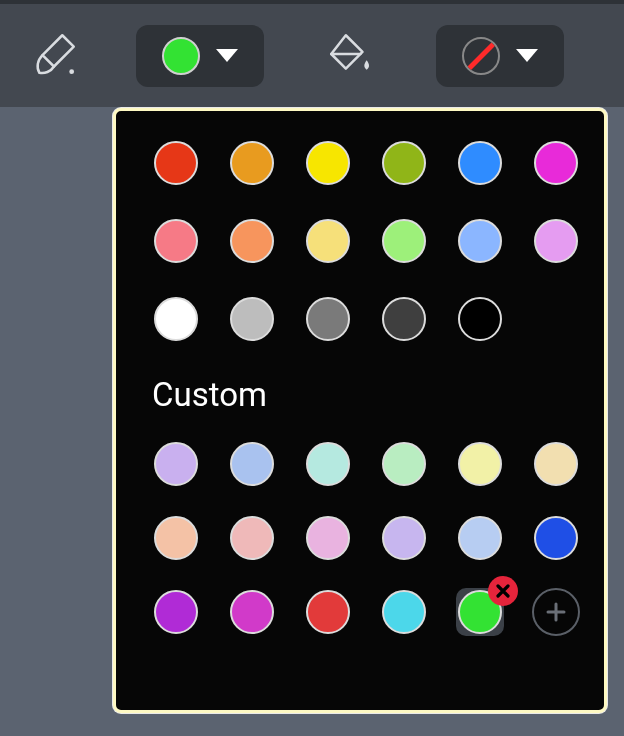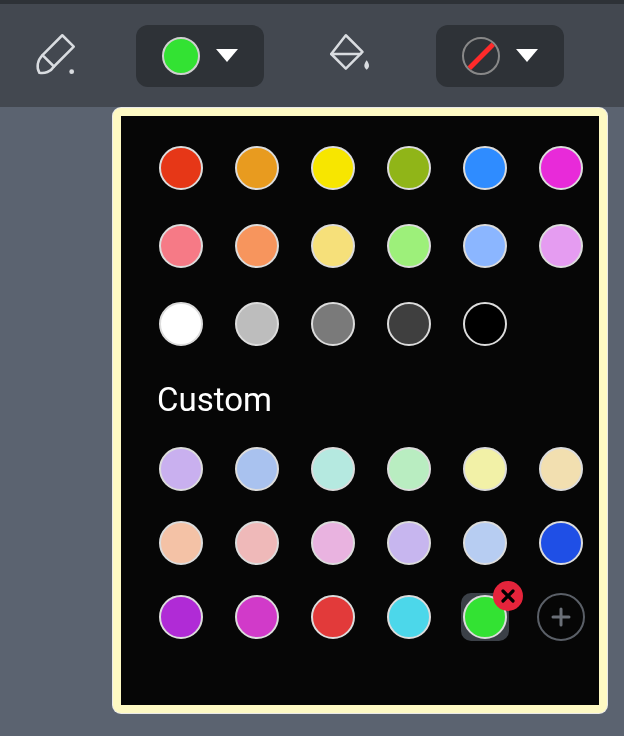--- a/index.html
+++ b/index.html
@@ -12,21 +12,21 @@
   .nofill-slot{width:180px;}
   .drop-btn{height:62px;width:128px;border-radius:12px;background:#2e3237;display:flex;align-items:center;justify-content:center;gap:16px;}
   .swatch-toolbar{width:34px;height:34px;border-radius:50%;border:2px solid #d0d0d0;}
   .chevron{width:0;height:0;border-left:11px solid transparent;border-right:11px solid transparent;border-top:13px solid #fff;}
   .no-fill-circle{width:34px;height:34px;border-radius:50%;border:2px solid #888;position:relative;background:transparent;overflow:hidden;}
   .no-fill-circle .slash{position:absolute;left:-4px;top:15px;width:42px;height:5px;background:#ff2a2a;transform:rotate(-45deg);border-radius:2px;}
 
   .brush-icon{color:#d9dce0;}
   .fill-icon{color:#d9dce0;}
 
-  .panel{position:absolute;left:113px;top:108px;width:494px;height:605px;background:#060606;border:8px solid #fef9c3;border-radius:8px;box-shadow:0 0 0 1px #e9e9e9;padding:28px 26px 20px 36px;box-sizing:border-box;}
+  .panel{position:absolute;left:113px;top:108px;width:494px;height:605px;background:#060606;border:3px solid #fef9c3;border-radius:8px;box-shadow:0 0 0 1px #e9e9e9;padding:28px 26px 20px 36px;box-sizing:border-box;}
   .sw-grid{display:grid;grid-template-columns:repeat(6,48px);grid-auto-rows:48px;column-gap:28px;row-gap:30px;}
   .gray-grid{display:grid;grid-template-columns:repeat(5,48px);grid-auto-rows:48px;column-gap:28px;margin-top:30px;}
   .custom-label{font-size:33px;font-weight:400;color:#fff;margin-top:32px;margin-bottom:26px;}
   .custom-grid{display:grid;grid-template-columns:repeat(6,48px);grid-auto-rows:48px;column-gap:28px;row-gap:26px;}
   .sw{width:40px;height:40px;border-radius:50%;border:2px solid #dcdcdc;position:relative;}
   .sw-cell{width:48px;height:48px;display:flex;align-items:center;justify-content:center;position:relative;}
   .sel-cell{background:#3b4047;border-radius:10px;}
   .remove-badge{position:absolute;top:-12px;right:-14px;width:30px;height:30px;border-radius:50%;background:#e5243b;display:flex;align-items:center;justify-content:center;color:#000;font-size:22px;font-weight:900;line-height:1;}
   .add-circle{width:44px;height:44px;border-radius:50%;border:2px solid #5a5f67;display:flex;align-items:center;justify-content:center;color:#5a5f67;}
   .add-circle svg{display:block;}

